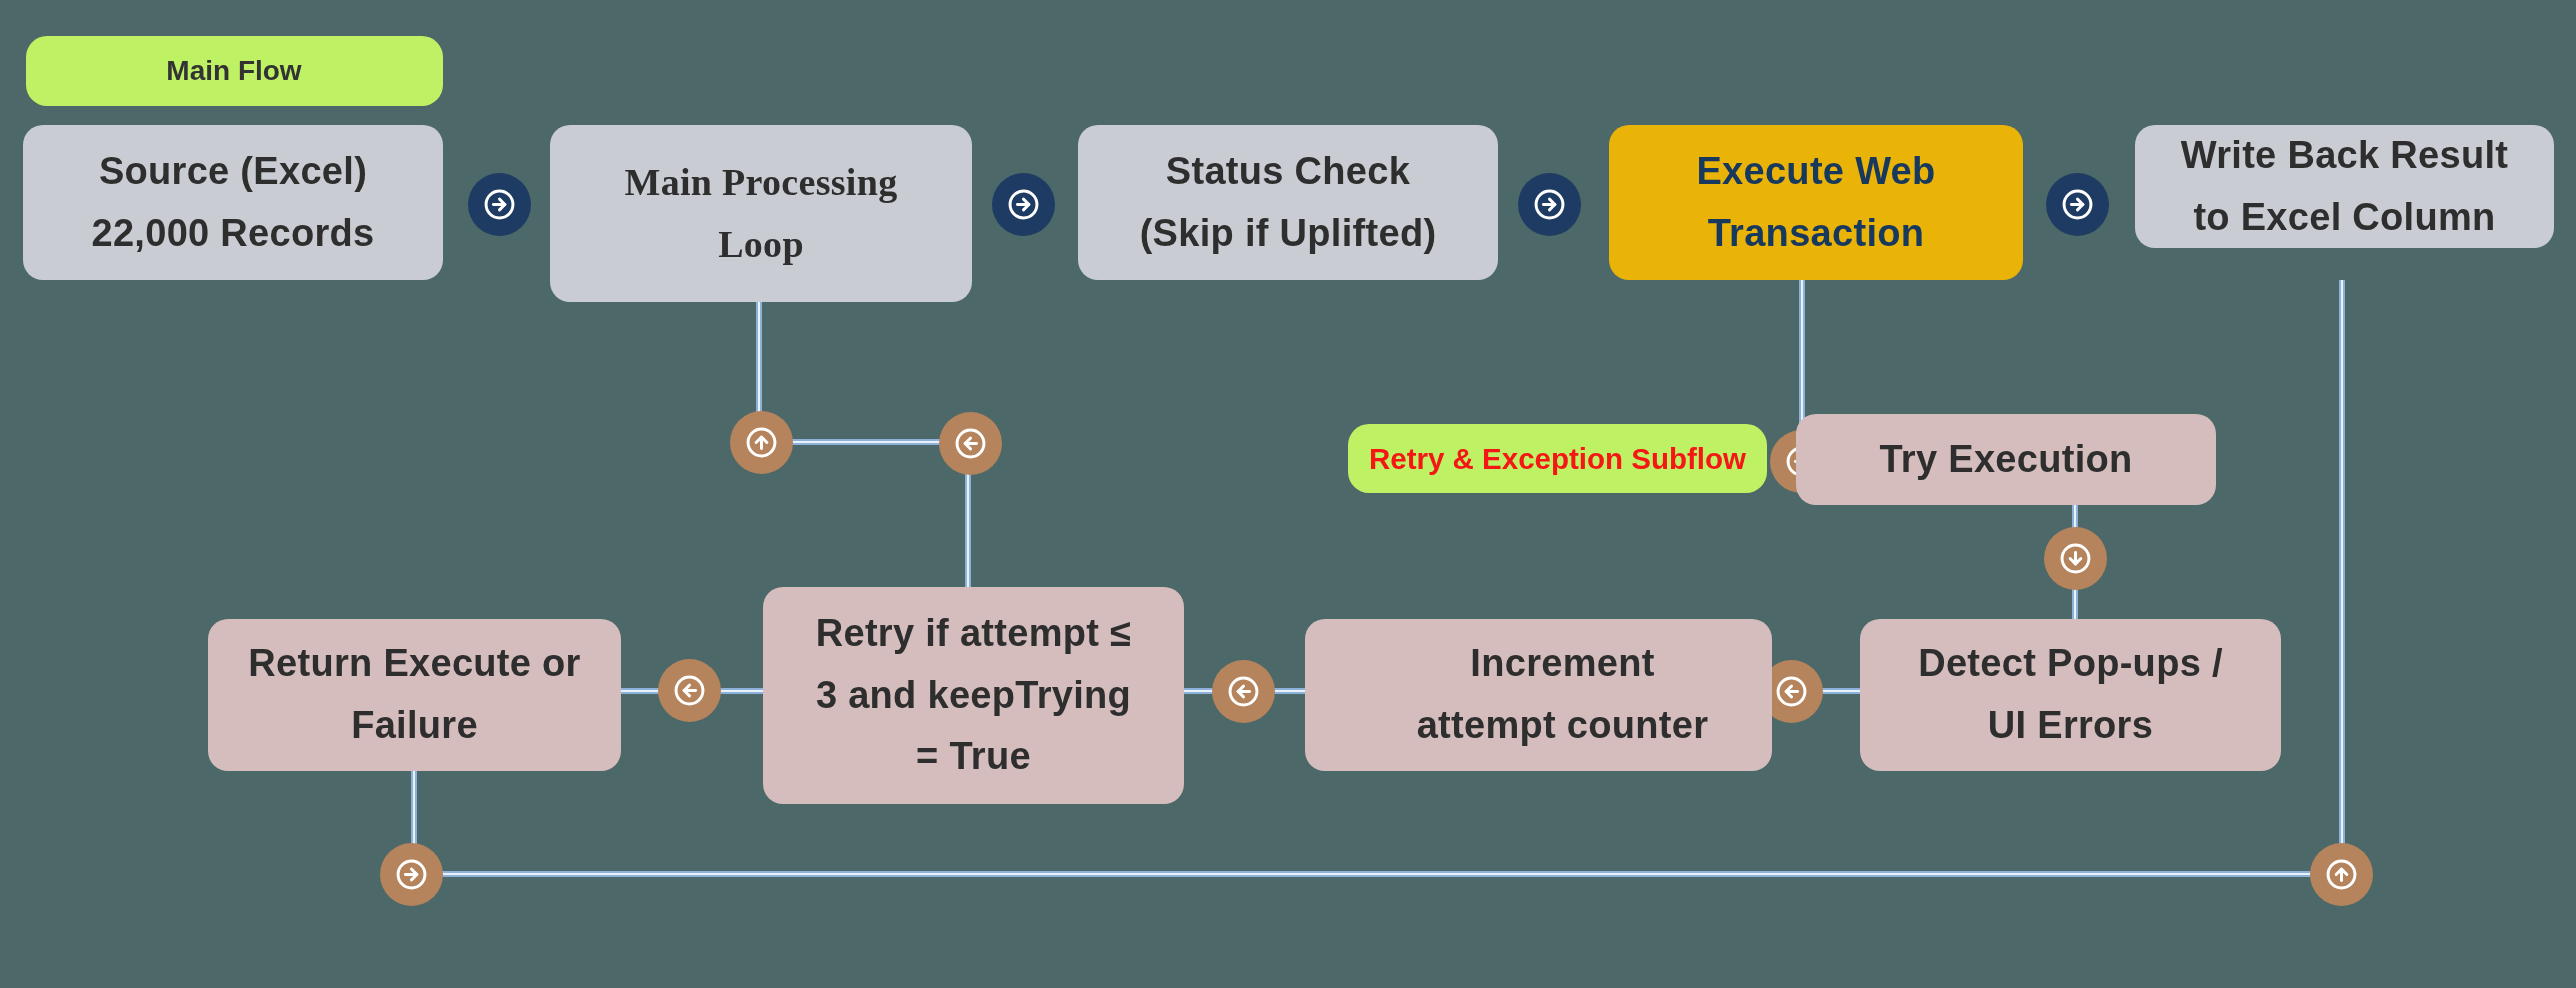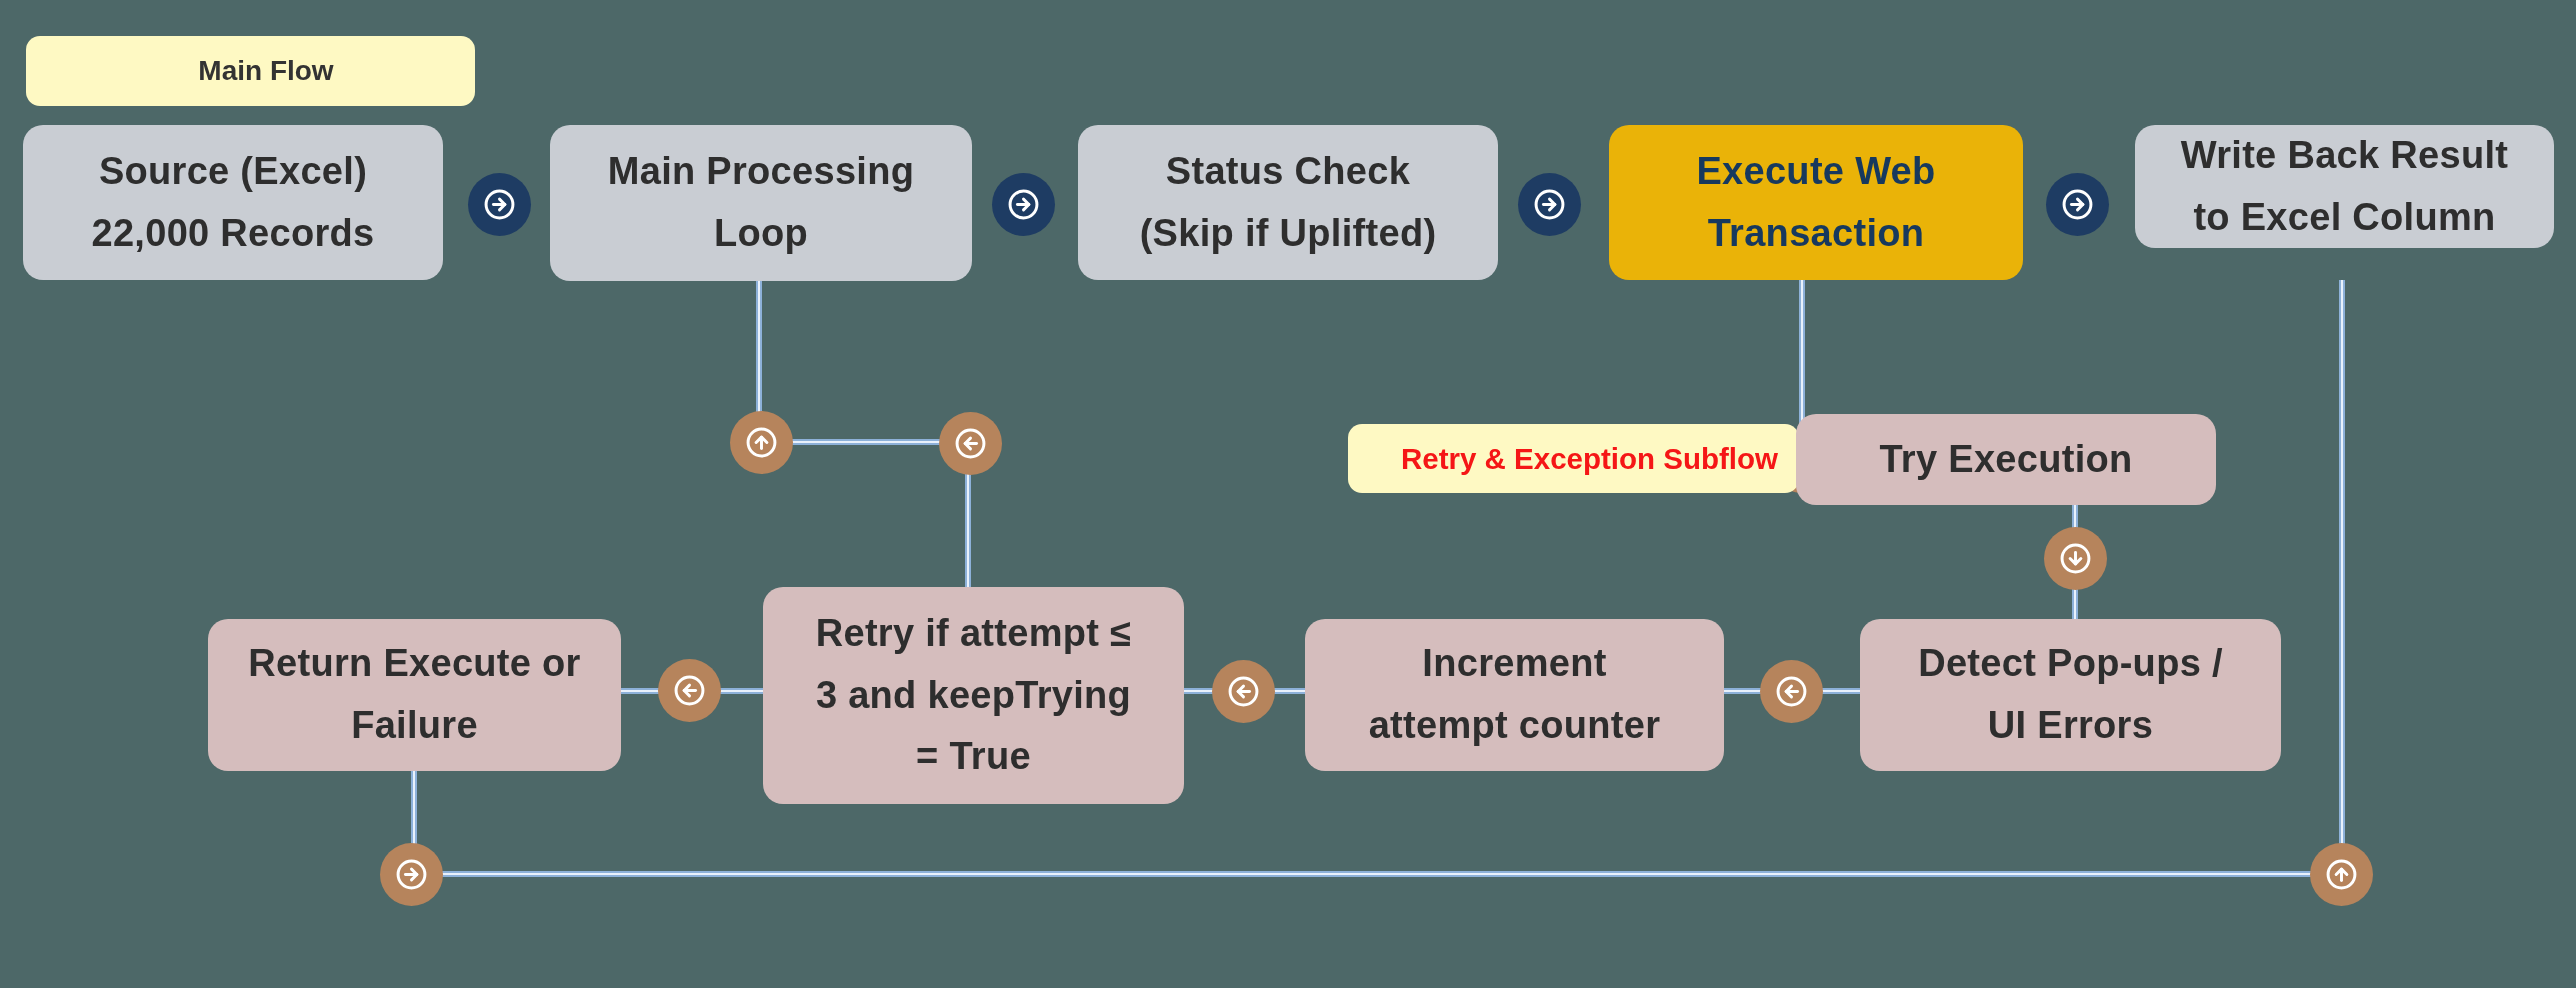--- a/index.html
+++ b/index.html
@@ -11,24 +11,23 @@
   .node{
     position:absolute;display:flex;align-items:center;justify-content:center;
     text-align:center;border-radius:20px;font-weight:600;font-size:38px;
     line-height:1.62;color:#2e2e2e;white-space:pre-line;letter-spacing:0.3px;
   }
   .node.gray{background:#c9cdd3;}
   .node.pink{background:#d5bdbd;}
   .node.blue{background:#eab308;color:#17395e;font-weight:700;}
   
   .tag{
-    position:absolute;background:#fef9c3;border-radius:14px;
+    position:absolute;background:#bef264;border-radius:21px;
     display:flex;align-items:center;justify-content:center;text-align:center;
     font-weight:700;
-    padding-left:32px;
   }
   .tag.main{color:#333333;font-size:28px;}
   .tag.sub{color:#f51616;font-size:29.5px;font-weight:800;margin-left:22px;}
   
   .conn{position:absolute;}
   .conn.h{height:6px;background:linear-gradient(to bottom,#8db1d9 0 2px,#e9f1fb 2px 4px,#8db1d9 4px 6px);}
   .conn.v{width:6px;background:linear-gradient(to right,#8db1d9 0 2px,#e9f1fb 2px 4px,#8db1d9 4px 6px);}
   
   .port{
     position:absolute;width:63px;height:63px;border-radius:50%;
@@ -39,28 +38,28 @@
   .port svg{width:43px;height:43px;display:block;}
   .port svg *{fill:none;stroke:#ffffff;stroke-width:4.4;stroke-linecap:round;stroke-linejoin:round;}
   .rot-left{transform:rotate(180deg);}
   .rot-up{transform:rotate(-90deg);}
   .rot-down{transform:rotate(90deg);}
   
   .p-tag-main{left:25.5px;top:36px;width:417px;height:70px;}
   .p-tag-sub{left:1326px;top:424px;width:419px;height:69px;}
   
   .p-source{left:23px;top:125px;width:420px;height:155px;}
-  .p-loop{left:550px;top:125px;width:422px;height:156px;}
+  .p-loop{left:550px;top:125px;width:422px;height:177px;font-family:Liberation Serif, serif;}
   .p-status{left:1078px;top:125px;width:420px;height:155px;}
   .p-execute{left:1609px;top:125px;width:414px;height:155px;}
   .p-write{left:2135px;top:125px;width:419px;height:123px;}
   
   .p-try{left:1796px;top:414px;width:420px;height:91px;}
   .p-detect{left:1860px;top:619px;width:421px;height:152px;}
-  .p-increment{left:1305px;top:619px;width:419px;height:152px;}
+  .p-increment{left:1305px;top:619px;width:419px;height:152px;padding-left:48px;}
   .p-retry{left:763px;top:587px;width:421px;height:217px;}
   .p-return{left:208px;top:619px;width:413px;height:152px;}
   
   .p-c1{left:468px;top:173px;}   .p-c2{left:992px;top:173px;}
   .p-c3{left:1518px;top:173px;}  .p-c4{left:2046px;top:173px;}
   .p-cup{left:730px;top:411px;} .p-cleft0{left:939px;top:412px;}
   .p-csub{left:1770px;top:430px;}.p-cdown{left:2044px;top:527px;}
   .p-cleft1{left:1760px;top:660px;}.p-cleft2{left:1212px;top:660px;}
   .p-cleft3{left:658px;top:659px;}
   .p-cbl{left:380px;top:843px;} .p-cbr{left:2310px;top:843px;}

